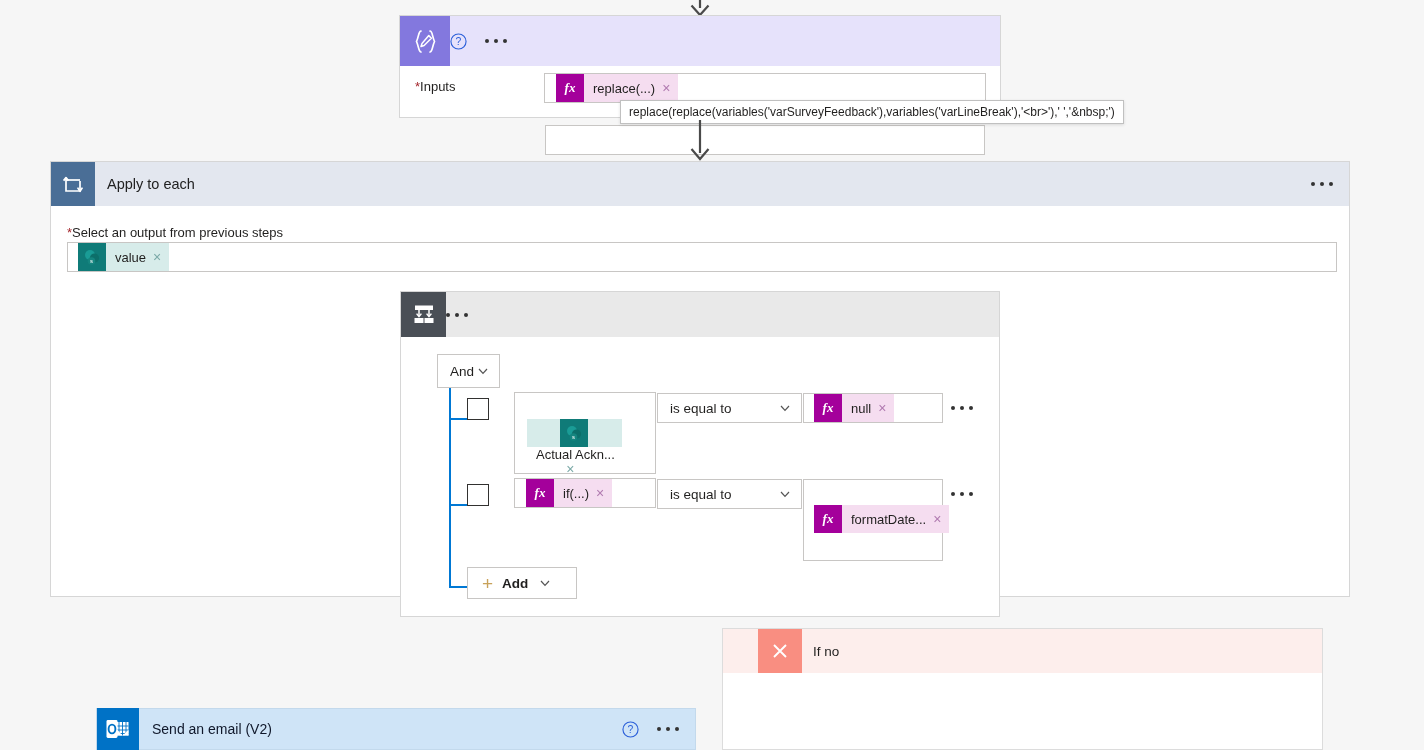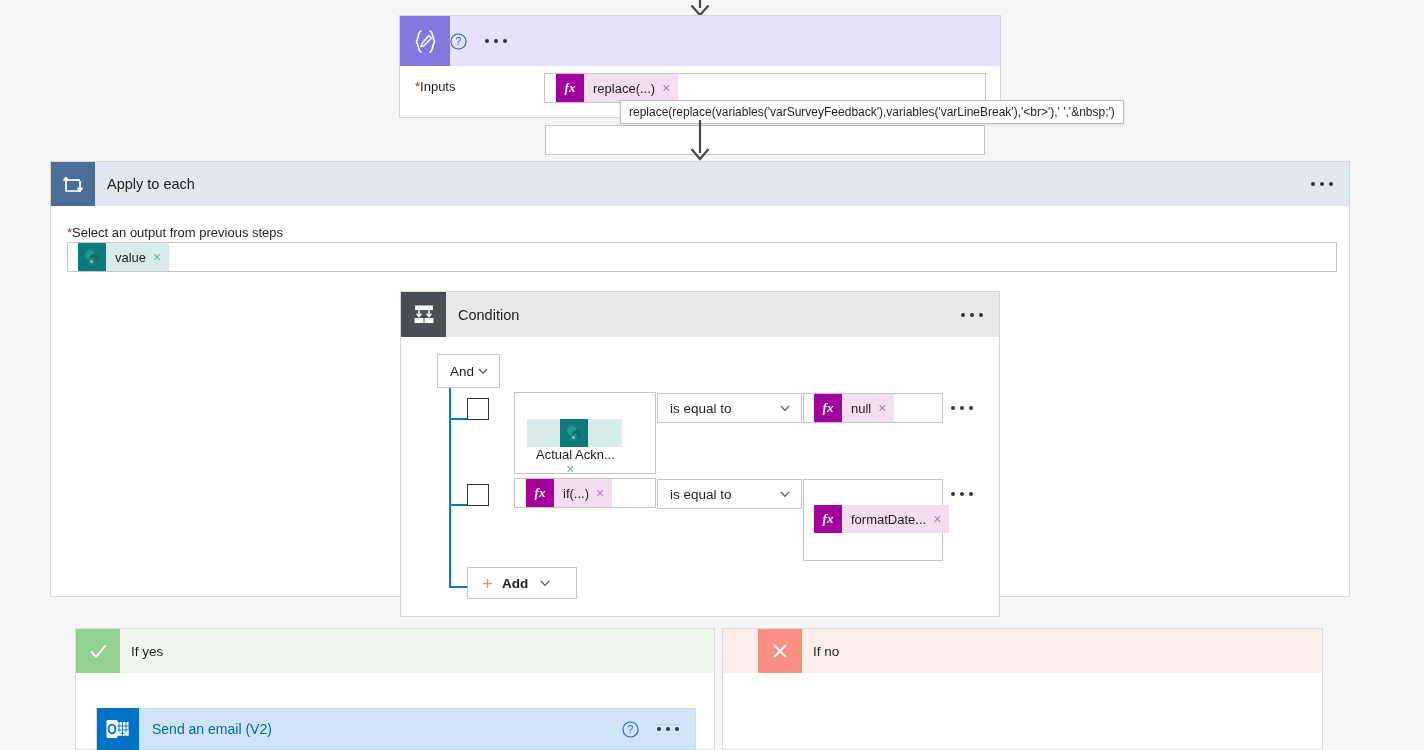--- a/index.html
+++ b/index.html
@@ -178,21 +178,20 @@
       <div class="card-icon" style="background:#4a4f56; width:45px; height:45px; flex:0 0 45px;">
         <svg width="26" height="26" viewBox="0 0 26 26">
           <rect x="4" y="3.5" width="18" height="4.5" fill="#fff"></rect>
           <path d="M8 8 L8 14 M18 8 L18 14" stroke="#fff" stroke-width="1.5"></path>
           <path d="M5.6 11.6 L8 14.6 L10.4 11.6" stroke="#fff" stroke-width="1.5" fill="none"></path>
           <path d="M15.6 11.6 L18 14.6 L20.4 11.6" stroke="#fff" stroke-width="1.5" fill="none"></path>
           <rect x="3.5" y="16" width="9" height="5" fill="#fff"></rect>
           <rect x="13.5" y="16" width="9" height="5" fill="#fff"></rect>
         </svg>
       </div>
-      <div class="card-title">Condition</div>
       <div class="hdr-actions">
         <div class="ellipsis">
             <i></i>
             <i></i>
             <i></i>
           </div>
       </div>
     </div>
 
     <div class="dd" style="left:36px; top:62px; width:63px; height:34px;">
@@ -266,43 +265,33 @@
     </div>
 
   <div class="addbtn" style="left:467px; top:567px; width:110px; height:32px;">
     <span class="plus">+</span>
     <span>Add</span>
     <svg class="chev" viewBox="0 0 12 12" style="margin-left:2px;">
         <path d="M2 4 L6 8.4 L10 4" stroke="#555" stroke-width="1.2" fill="none"></path>
       </svg>
   </div>
 
-  <div class="ifcard" style="left:75px; top:628px; width:640px; height:122px;">
-    <div class="ifhdr" style="background:#eff7ef;">
-      <div class="ic" style="background:#92d18f;">
-        <svg width="24" height="24" viewBox="0 0 24 24">
-            <path d="M5 12.5 L10 18 L19.5 6.5" stroke="#fff" stroke-width="1.9" fill="none"></path>
-          </svg>
-      </div>
-      <div class="tx">If yes</div>
-    </div>
-  </div>
 
   <div style="position:absolute; left:96px; top:708px; width:600px; height:42px; background:#cfe4f7; border:1px solid #c3d9ec; display:flex; align-items:center;">
     <div style="width:42px; height:42px; flex:0 0 42px; background:#0072c6; display:flex; align-items:center; justify-content:center;">
       <svg width="26" height="22" viewBox="0 0 26 22">
         <rect x="10.5" y="4" width="13" height="13.5" fill="#fff"></rect>
         <path d="M10.5 4 L10.5 17.5 M14 4 L14 17.5 M17.5 4 L17.5 17.5 M21 4 L21 17.5" stroke="#0072c6" stroke-width="0.9"></path>
         <path d="M10.5 8 L23.5 8 M10.5 12 L23.5 12 M10.5 15.5 L23.5 15.5" stroke="#0072c6" stroke-width="0.9"></path>
         <path d="M10.5 10 L17.5 17.5 L23.5 12 L23.5 17.5 L10.5 17.5 Z" fill="#fff"></path>
         <rect x="1.5" y="2" width="11" height="18" rx="1.4" fill="#fff"></rect>
         <ellipse cx="7" cy="11" rx="3.4" ry="4.4" fill="none" stroke="#0072c6" stroke-width="1.9"></ellipse>
       </svg>
     </div>
-    <div style="margin-left:13px; font-size:14px; color:#0369a1; flex:1 1 auto;">Send an email (V2)</div>
+    <div style="margin-left:13px; font-size:14px; color:#0f172a; flex:1 1 auto;">Send an email (V2)</div>
     <div class="hdr-actions">
       <svg class="help-ic" viewBox="0 0 18 18">
         <circle cx="9" cy="9" r="8" stroke="#2b5fd9" stroke-width="1.2" fill="none"></circle>
         <text x="9" y="13" text-anchor="middle" font-size="11" fill="#2b5fd9" font-family="Liberation Sans, sans-serif">?</text>
       </svg>
       <div class="ellipsis">
           <i></i>
           <i></i>
           <i></i>
         </div>

